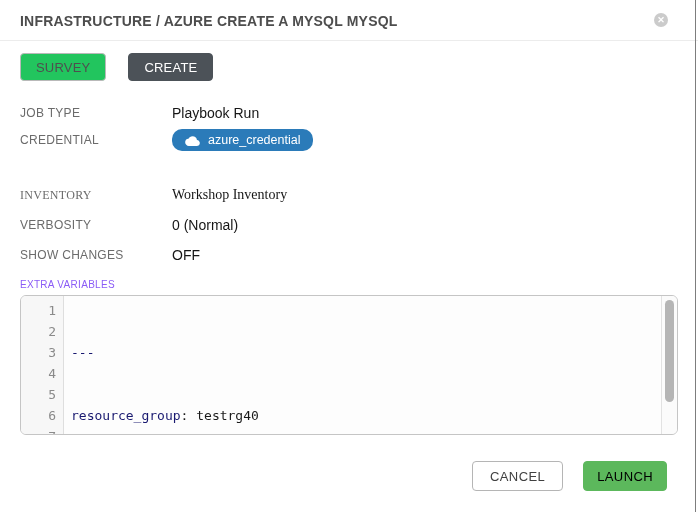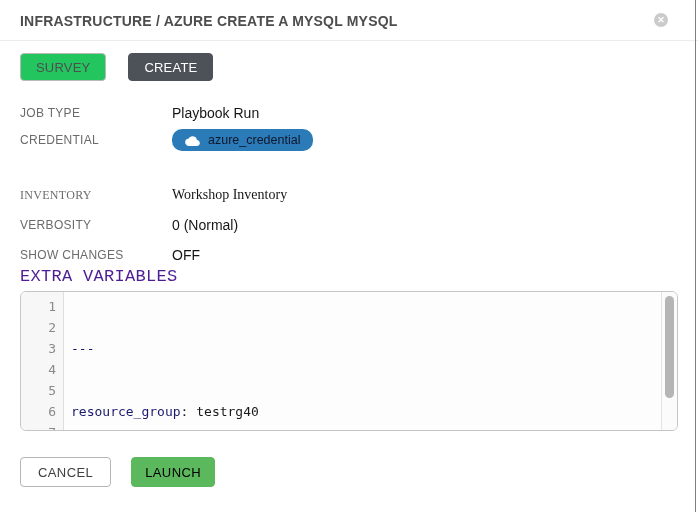--- a/index.html
+++ b/index.html
@@ -26,42 +26,42 @@
 
   
   .details { margin-top:24px; }
   .row { display:flex; align-items:center; }
   .row .lbl { width:152px; font-size:12px; color:#6b6b6b; letter-spacing:0.3px; }
   .row .val { font-size:14px; color:#161616; }
   .row.r1 { margin-bottom:8px; }
   .row.r2 { margin-bottom:36px; }
   .row.r3 { margin-bottom:14px;font-family:Liberation Serif, serif; }
   .row.r4 { margin-bottom:14px; }
-  .row.r5 { margin-bottom:4px; }
-  .badge { display:inline-flex; align-items:center; gap:8px; background:#2b7bb9; color:#0f172a;
+  .row.r5 { margin-bottom:16px; }
+  .badge { display:inline-flex; align-items:center; gap:8px; background:#2b7bb9; color:#ffffff;
     border-radius:10px; padding:4px 13px; font-size:12.5px; height:22px; }
   .badge svg { display:block; }
 
   
-  .xtra-label { font-size:17px; color:#4c1d95; letter-spacing:0.3px;font-family:Liberation Mono, monospace; }
+  .xtra-label { font-size:10px; color:#8b5cf6; letter-spacing:0.3px; }
   .editor { position:relative; margin-top:5px; height:140px; border:1px solid #c5c5c5;
     border-radius:6px; background:#fdfdfd; overflow:hidden; display:flex;
     font-family:"DejaVu Sans Mono", monospace; font-size:13px; line-height:21px; }
   .gutter { width:43px; background:#f7f7f7; border-right:1px solid #dedede;
     text-align:right; padding:4px 7px 0 0; color:#8a8a8a; flex:none; }
   .code { flex:1; padding:4px 0 0 7px; white-space:pre; overflow:hidden; }
   .code .key { color:#191970; }
   .code .rest { color:#1a1a1a; }
   .vscroll { position:absolute; top:0; right:0; bottom:0; width:16px;
     border-left:1px solid #e2e2e2; background:#fbfbfb; cursor:pointer; }
   .vthumb { position:absolute; top:4px; right:3px; width:9px; height:102px;
     background:#b5b5b5; border-radius:5px; cursor:grab; }
 
   
-  .footer { display:flex; align-items:center; gap:20px;
+  .footer { display:flex; justify-content:flex-end; align-items:center; gap:20px;
     margin-top:26px; padding-right:11px; }
   .btn { height:30px; font-size:13px; letter-spacing:0.4px; border-radius:4px; cursor:pointer;
     font-family:"Liberation Sans", sans-serif; }
   .btn.cancel { background:#fff; border:1px solid #b5b5b5; color:#404040; padding:0 17px; }
   .btn.launch { background:#5cb85c; border:1px solid #5cb85c; color:#000000; padding:0 13px; }
 </style>
 </head>
 <body>
 
 <div class="stage">

